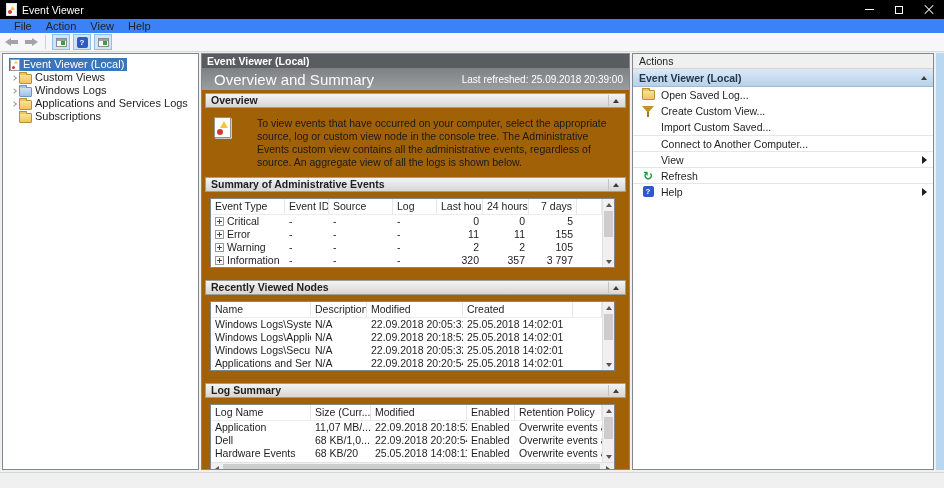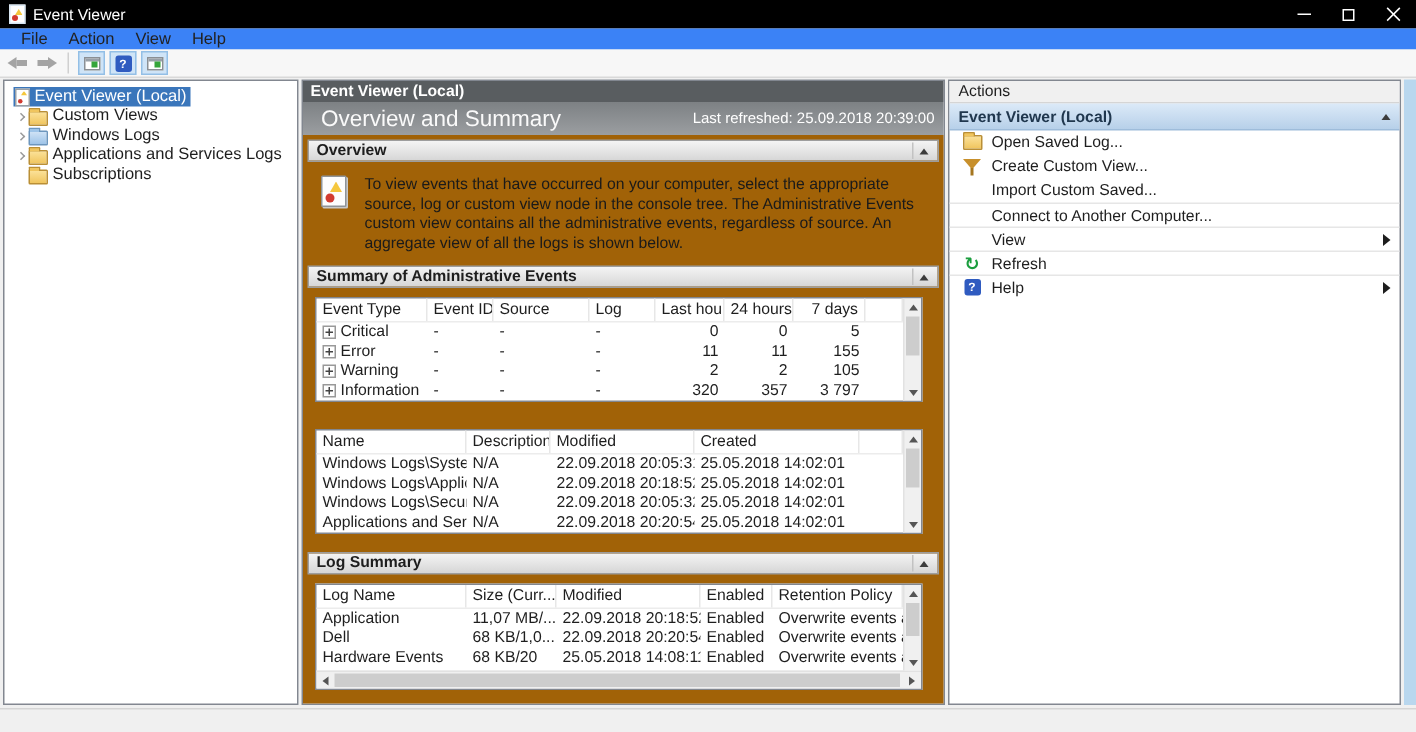--- a/index.html
+++ b/index.html
@@ -67,21 +67,21 @@
   .center-header { height:14px; background:#595d60; color:#fff; font-weight:bold; font-size:10.5px; line-height:14px; padding-left:5px; flex:0 0 auto; }
   .banner { height:22px; background:linear-gradient(#7d8184,#9b9ea1); display:flex; align-items:center; flex:0 0 auto; }
   .banner-title { color:#fafafa; font-size:15px; padding-left:12px; flex:1; }
   .banner-refreshed { color:#fff; font-size:10px; padding-right:6px; }
   .center-content { flex:1; background:#a16207; padding:3px 0 0 0; overflow:hidden; min-height:0; }
 
   .section-header { height:15px; margin:0 3px 0 3px; border:1px solid #9d9d9d; background:linear-gradient(#f4f4f4,#d6d6d6); font-weight:bold; font-size:10.5px; line-height:13px; padding-left:5px; position:relative; }
   .collapse-btn { position:absolute; right:2px; top:1px; width:15px; height:11px; border-left:1px solid #c2c2c2; display:flex; align-items:center; justify-content:center; }
   .tri-up-sm { width:0; height:0; border-left:3px solid transparent; border-right:3px solid transparent; border-bottom:4px solid #3c3c3c; display:block; }
 
-  .overview-body { display:flex; padding:9px 10px 8px 12px; gap:12px; }
+  .overview-body { display:flex; padding:9px 10px 8px 12px; gap:26px; }
   .overview-icon { width:17px; height:21px; background:#fdfdfd; border:1px solid #8f9499; border-radius:1px; position:relative; flex:0 0 auto; box-shadow:1px 1px 0 #c9c9c9; }
   .overview-icon::before { content:""; position:absolute; bottom:2px; left:2px; width:6px; height:6px; background:#d23b30; border-radius:50%; }
   .overview-icon::after { content:""; position:absolute; top:3px; left:5px; width:8px; height:7px; background:#f5c73d; clip-path:polygon(50% 0,100% 100%,0 100%); }
   .overview-text { font-size:10.5px; line-height:13px; color:#1a1a1a; padding-right:4px; }
 
   
   .tbl { margin:6px 14px 0 8px; border:1px solid #828790; position:relative; padding-right:12px; background:#fff; }
   .tbl-head { display:flex; height:16px; line-height:15px; border-bottom:1px solid #ececec; font-size:10.5px; }
   .tbl-head .c { border-right:1px solid #e7e7e7; }
   .tr { display:flex; height:13px; line-height:13px; font-size:10.5px; }
@@ -310,20 +310,26 @@
               </span>
             <span class="sb-thumb"></span>
             <span class="sb-btn down">
                 <i class="tri-d"></i>
               </span>
           </div>
         </div>
 
         <div class="gap12"></div>
 
+        <div class="section-header">
+          <span>Recently Viewed Nodes</span>
+          <span class="collapse-btn">
+              <i class="tri-up-sm"></i>
+            </span>
+        </div>
         <div class="tbl">
           <div class="tbl-head">
             <span class="c rv-c0">Name</span>
             <span class="c rv-c1">Description</span>
             <span class="c rv-c2">Modified</span>
             <span class="c rv-c3">Created</span>
             <span class="c fill"></span>
           </div>
           <div class="tr">
             <span class="c rv-c0">Windows Logs\System</span>

